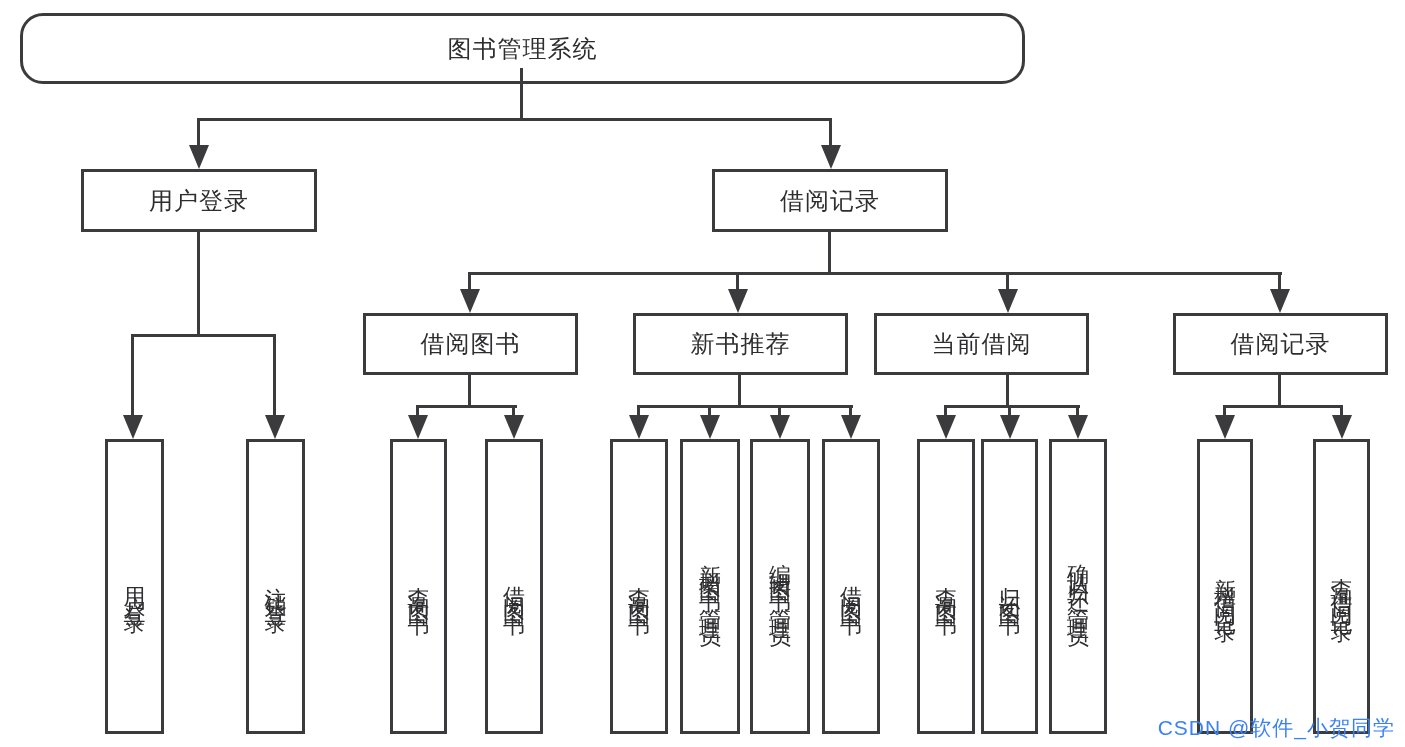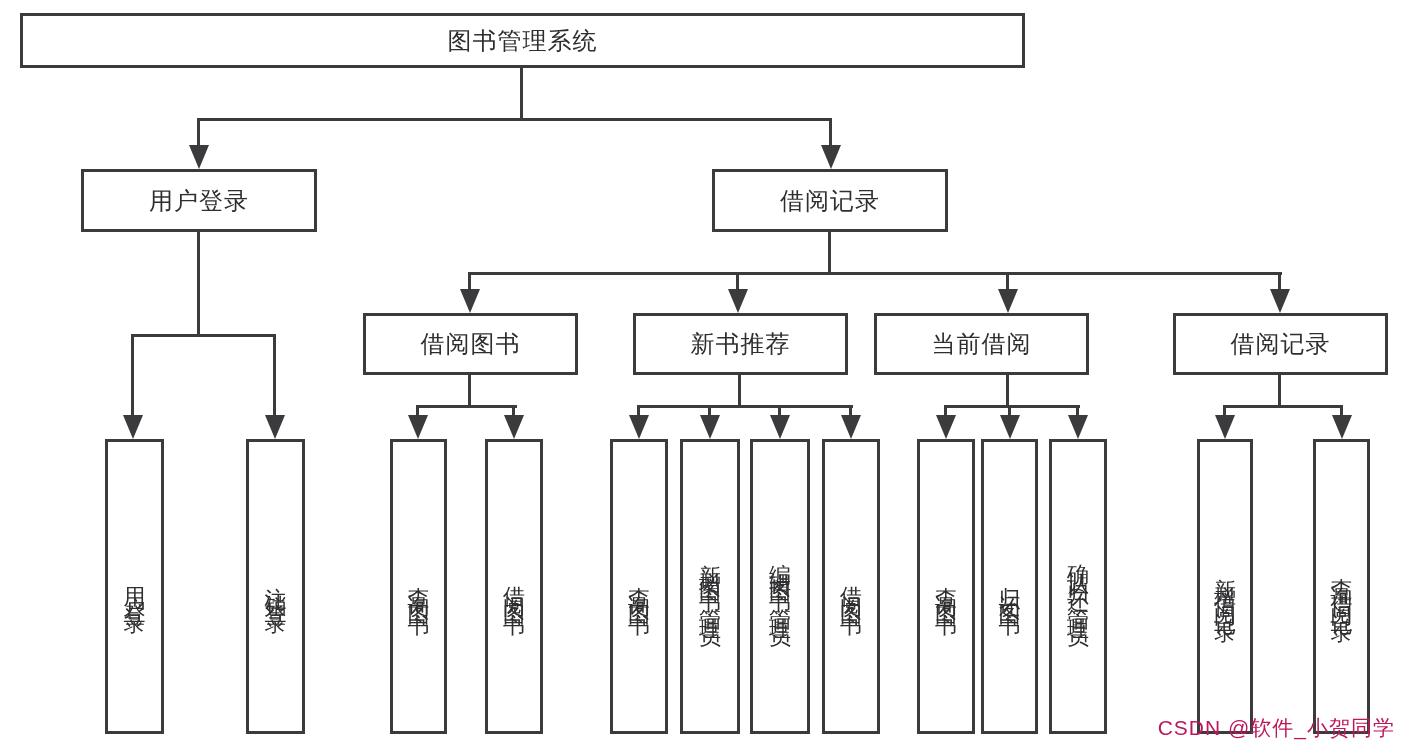--- a/index.html
+++ b/index.html
@@ -20,29 +20,29 @@
   }
   .vline{position:absolute;width:3px;background:var(--line);}
   .hline{position:absolute;height:3px;background:var(--line);}
   .arrow{
     position:absolute;width:0;height:0;
     border-left:10px solid transparent;border-right:10px solid transparent;
     border-top:24px solid var(--line);
   }
   #watermark{
     position:absolute;right:10px;bottom:5px;
-    font-size:21px;color:#be185d;letter-spacing:1px;white-space:nowrap;
+    font-size:21px;color:#3b82f6;letter-spacing:1px;white-space:nowrap;
   }
 </style>
 </head>
 <body>
 
 <div id="canvas">
 
-  <div class="node h-node" style="left:20px;top:13px;width:1005px;height:55px;">
+  <div class="node h-node" style="left:20px;top:13px;width:1005px;height:71px;border-radius:23px;">
     <span>图书管理系统</span>
   </div>
 
   <div class="node h-node" style="left:81px;top:169px;width:236px;height:63px;">
     <span>用户登录</span>
   </div>
 
   <div class="node h-node" style="left:712px;top:169px;width:236px;height:63px;">
     <span>借阅记录</span>
   </div>

